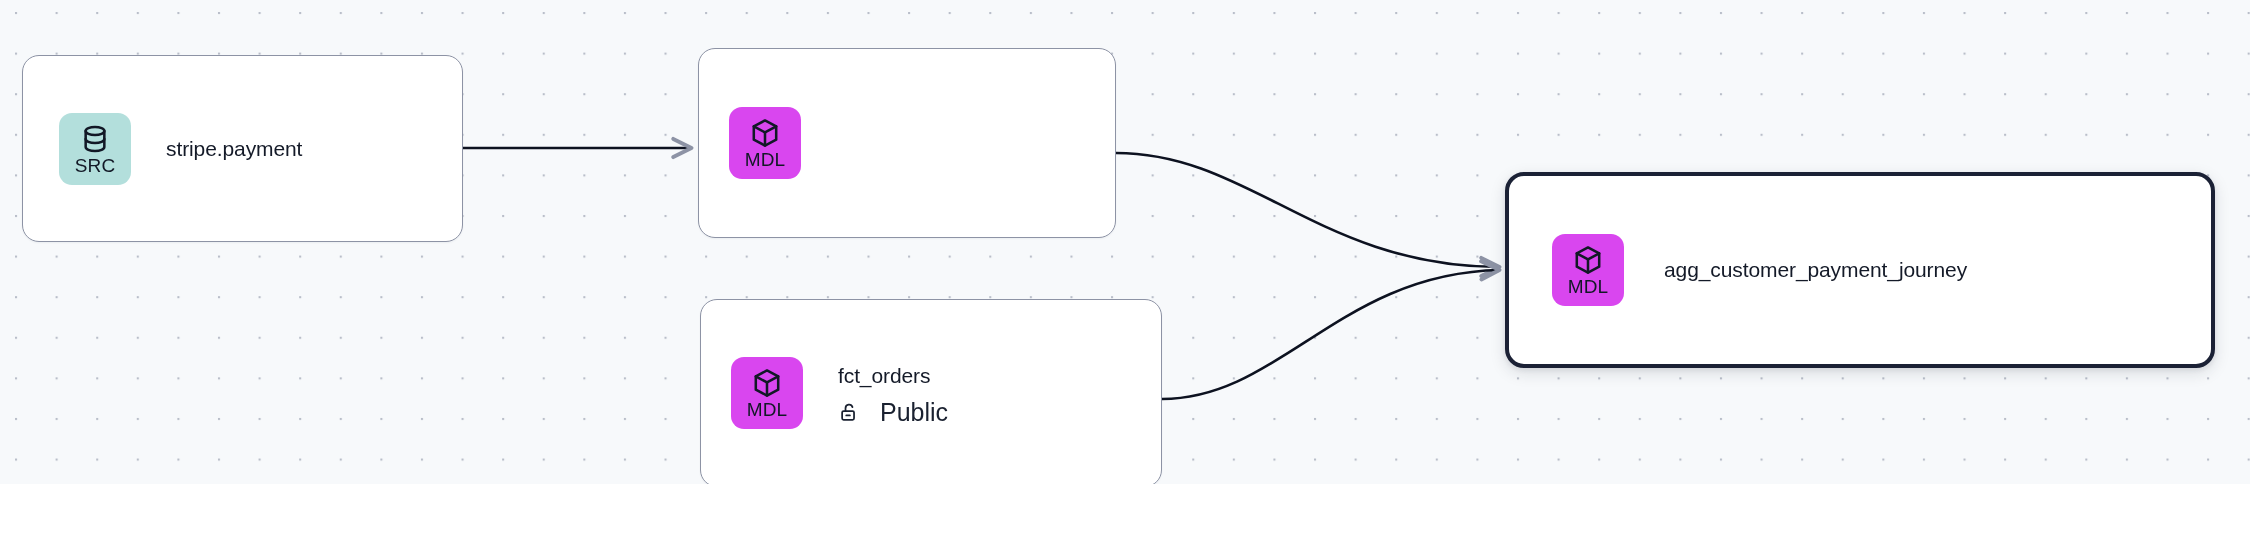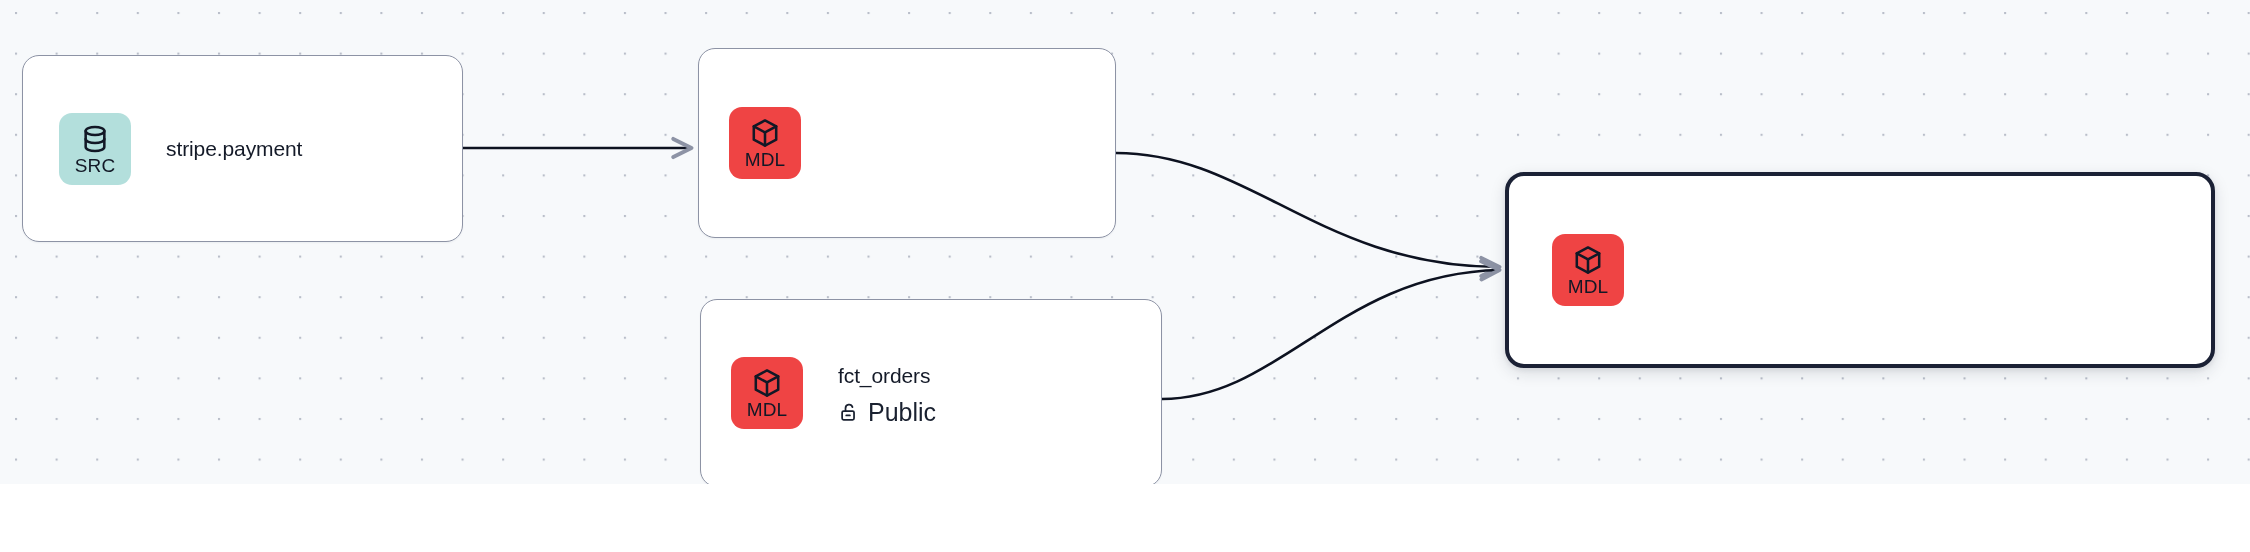--- a/index.html
+++ b/index.html
@@ -46,21 +46,21 @@
     width: 72px;
     height: 72px;
     border-radius: 13px;
     display: flex;
     flex-direction: column;
     align-items: center;
     justify-content: center;
     gap: 1px;
   }
   .badge.src { background: #b3dfdc; }
-  .badge.mdl { background: #ef4444; }
+  .badge.mdl { background: #d946ef; }
   .badge svg { display: block; }
   .badge-text {
     font-size: 19px;
     line-height: 19px;
     color: #121826;
     letter-spacing: 0.1px;
     font-family: "Liberation Sans", sans-serif;
   }
   .node-body {
     display: flex;
@@ -71,21 +71,21 @@
   .node-title {
     font-size: 21px;
     line-height: 36px;
     color: #141a28;
     white-space: nowrap;
     letter-spacing: -0.1px;
   }
   .node-sub {
     display: flex;
     align-items: center;
-    gap: 8px;
+    gap: 20px;
     font-size: 25px;
     line-height: 32px;
     color: #1a2130;
     margin-top: 2px;
     white-space: nowrap;
   }
   .node-sub svg { display: block; flex: 0 0 auto; }
 
   
   #node-stripe-payment { left: 22px;   top: 55px;  width: 441px; height: 187px; padding-left: 36px; gap: 35px; }
@@ -161,15 +161,18 @@
 
   <div class="node selected" id="node-agg-journey">
     <div class="badge mdl">
       <svg width="32" height="32" viewBox="0 0 24 24" fill="none" stroke="#121826" stroke-width="1.9" stroke-linecap="round" stroke-linejoin="round">
         <path d="M12 2.6 20.4 7v10L12 21.4 3.6 17V7z"></path>
         <path d="M3.6 7 12 11.6 20.4 7"></path>
         <path d="M12 11.6V21.4"></path>
       </svg>
       <span class="badge-text">MDL</span>
     </div>
+    <div class="node-body">
+      <div class="node-title">agg_customer_payment_journey</div>
+    </div>
   </div>
 
 </div>
 
 </body></html>

